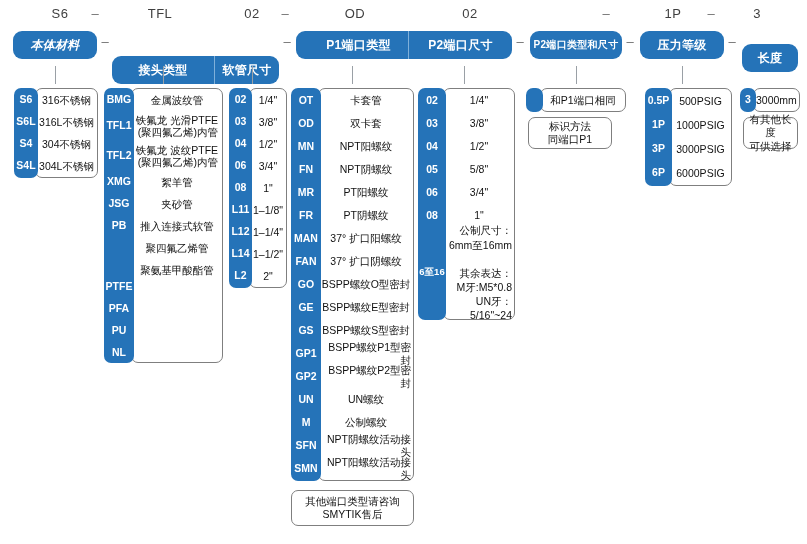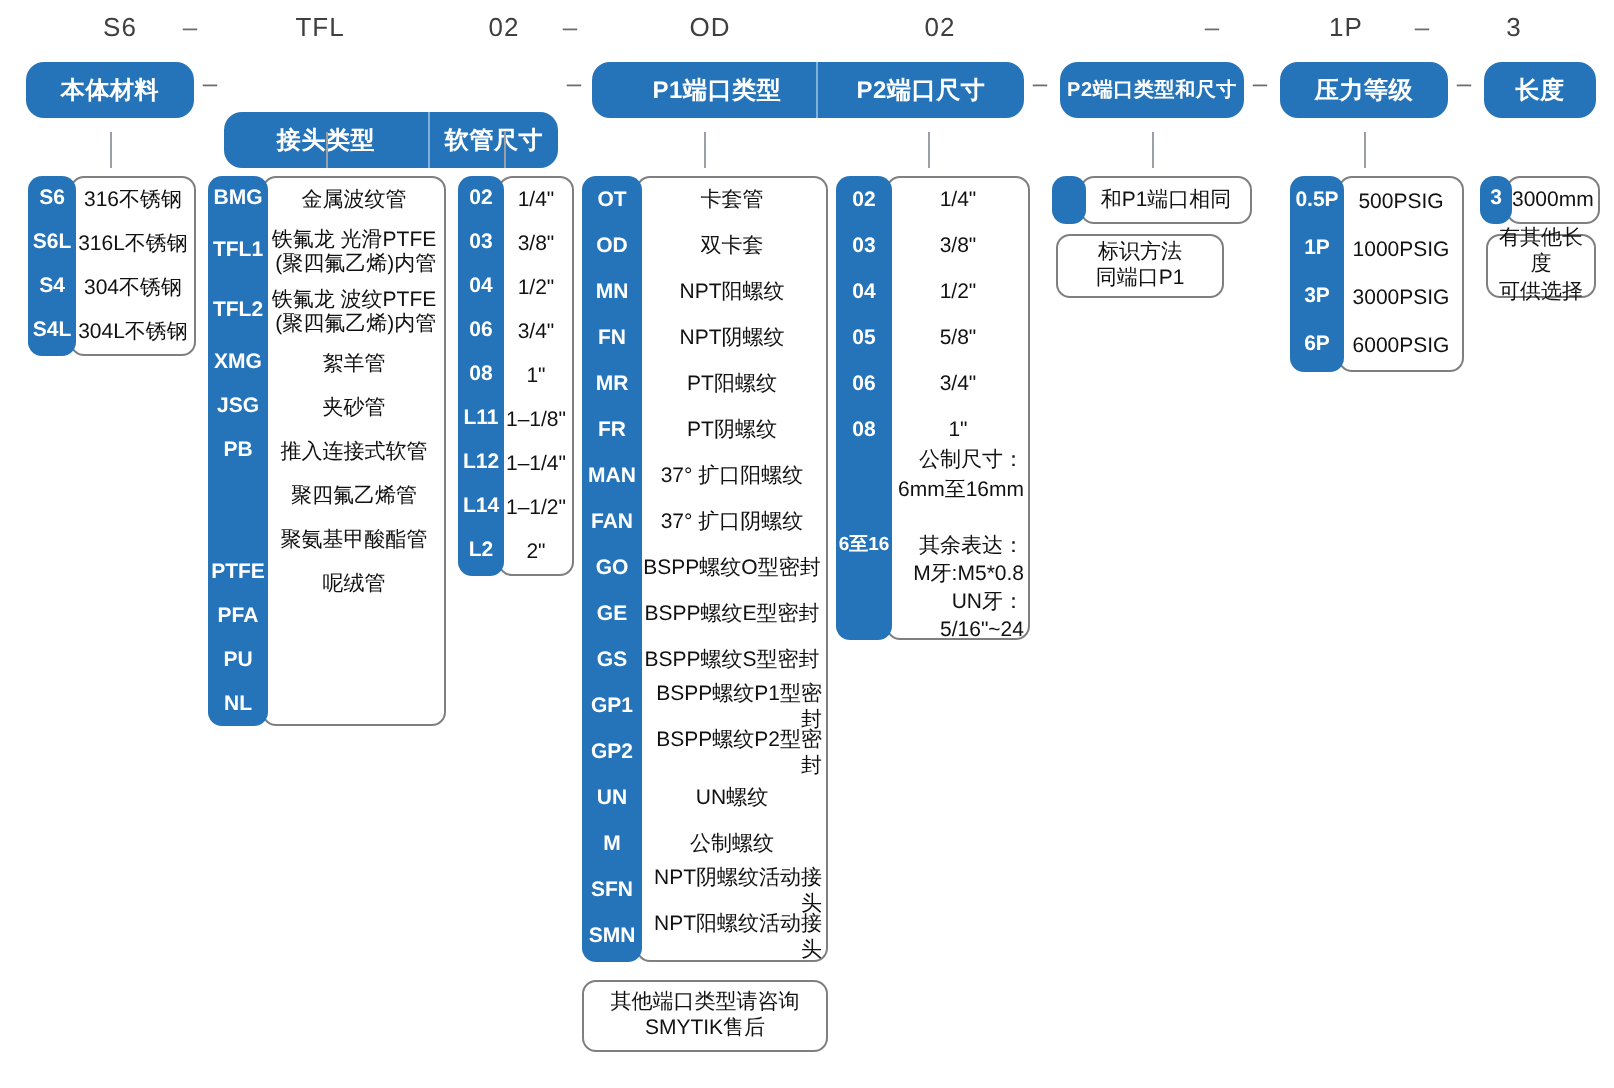--- a/index.html
+++ b/index.html
@@ -103,21 +103,21 @@
     <div class="dash" style="left:274px; width:22px;">–</div>
     <div class="code" style="left:320px; width:70px;">OD</div>
     <div class="code" style="left:440px; width:60px;">02</div>
     <div class="dash" style="left:595px; width:22px;">–</div>
     <div class="code" style="left:648px; width:50px;">1P</div>
     <div class="dash" style="left:700px; width:22px;">–</div>
     <div class="code" style="left:737px; width:40px;">3</div>
   </div>
 
   <div class="hbar" style="left:13px; top:31px; width:84px;">
-    <div class="seg" style="width:104px;">本体材料</div>
+    <div class="seg" style="width:104px;font-style:italic;">本体材料</div>
   </div>
   <div class="hdash" style="left:98px;">–</div>
 
   <div class="hbar" style="left:112px; top:31px; width:167px;margin-top:25px;">
     <div class="seg" style="width:102px;">接头类型</div>
     <div class="divider"></div>
     <div class="seg" style="width:64px;">软管尺寸</div>
   </div>
   <div class="hdash" style="left:280px;">–</div>
 
@@ -131,21 +131,21 @@
   <div class="hbar" style="left:530px; top:31px; width:92px;">
     <div class="seg" style="width:92px; font-size:10px;">P2端口类型和尺寸</div>
   </div>
   <div class="hdash" style="left:623px;">–</div>
 
   <div class="hbar" style="left:640px; top:31px; width:84px;">
     <div class="seg" style="width:84px;">压力等级</div>
   </div>
   <div class="hdash" style="left:725px;">–</div>
 
-  <div class="hbar" style="left:742px; top:31px; width:56px;">
+  <div class="hbar" style="left:742px; top:44px; width:56px;">
     <div class="seg" style="width:56px;">长度</div>
   </div>
 
   <div class="stem" style="left:55px;  top:66px; height:18px;"></div>
   <div class="stem" style="left:163px; top:66px; height:18px;"></div>
   <div class="stem" style="left:252px; top:66px; height:18px;"></div>
   <div class="stem" style="left:352px; top:66px; height:18px;"></div>
   <div class="stem" style="left:464px; top:66px; height:18px;"></div>
   <div class="stem" style="left:576px; top:66px; height:18px;"></div>
   <div class="stem" style="left:682px; top:66px; height:18px;"></div>
@@ -182,21 +182,20 @@
       <div class="desc" style="height:22px;">金属波纹管</div>
       <div class="desc" style="height:30px;">铁氟龙 光滑PTFE
 (聚四氟乙烯)内管</div>
       <div class="desc" style="height:30px;">铁氟龙 波纹PTFE
 (聚四氟乙烯)内管</div>
       <div class="desc" style="height:22px;">絮羊管</div>
       <div class="desc" style="height:22px;">夹砂管</div>
       <div class="desc" style="height:22px;">推入连接式软管</div>
       <div class="desc" style="height:22px;">聚四氟乙烯管</div>
       <div class="desc" style="height:22px;">聚氨基甲酸酯管</div>
-      <div class="desc" style="height:22px;">呢绒管</div>
     </div>
   </div>
 
   <div class="group" style="left:229px; top:88px; width:58px;">
     <div class="tagcol" style="width:23px;">
       <div class="tag" style="height:22px;">02</div>
       <div class="tag" style="height:22px;">03</div>
       <div class="tag" style="height:22px;">04</div>
       <div class="tag" style="height:22px;">06</div>
       <div class="tag" style="height:22px;">08</div>

